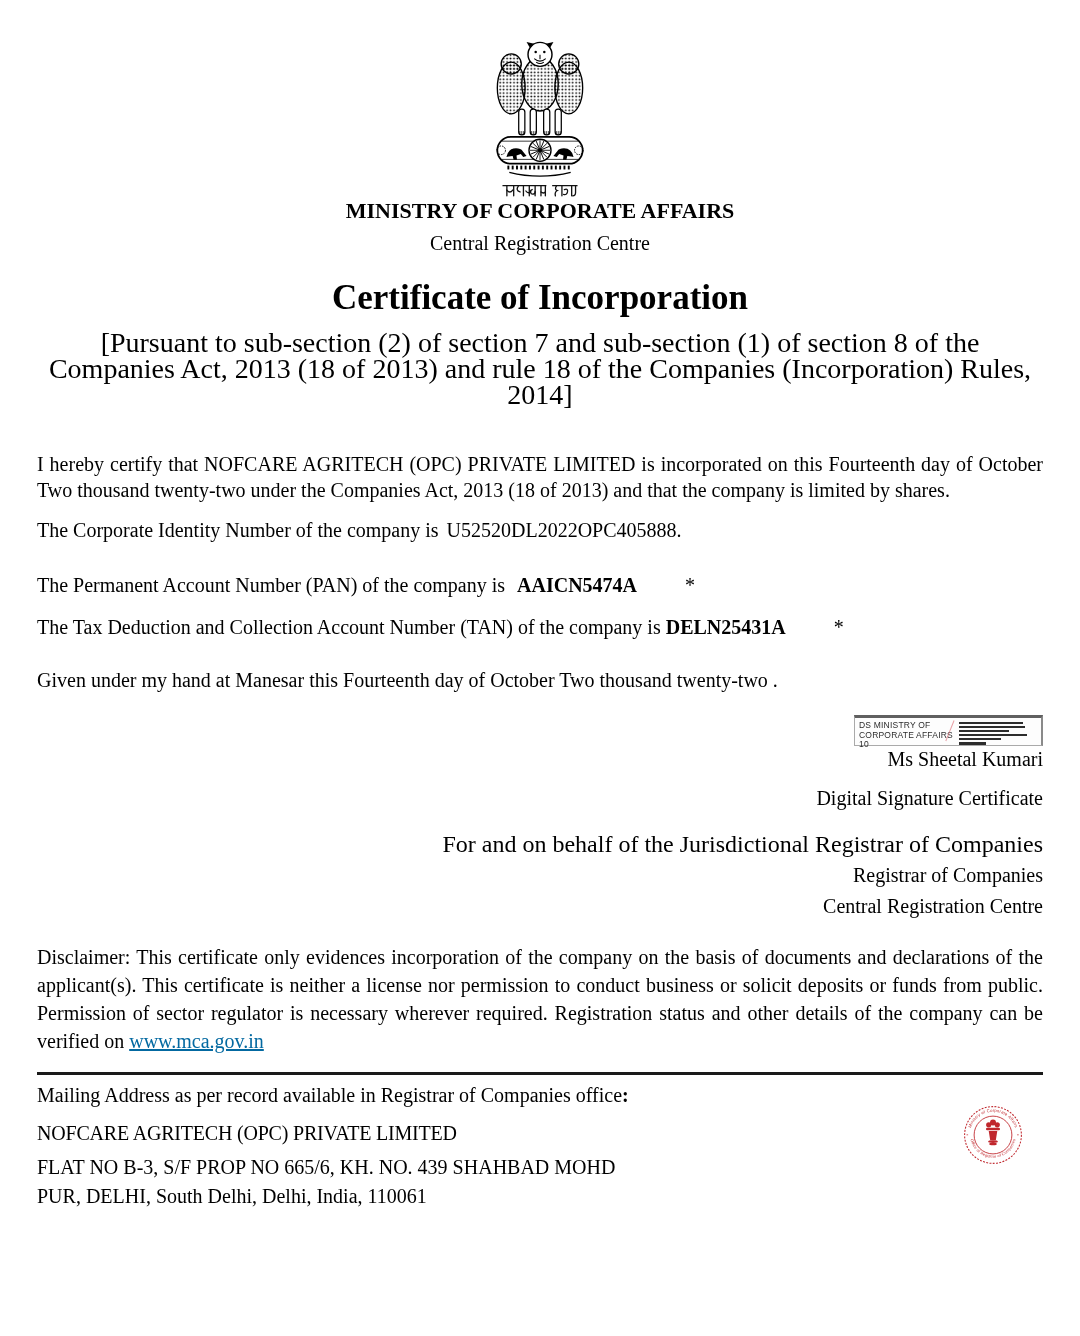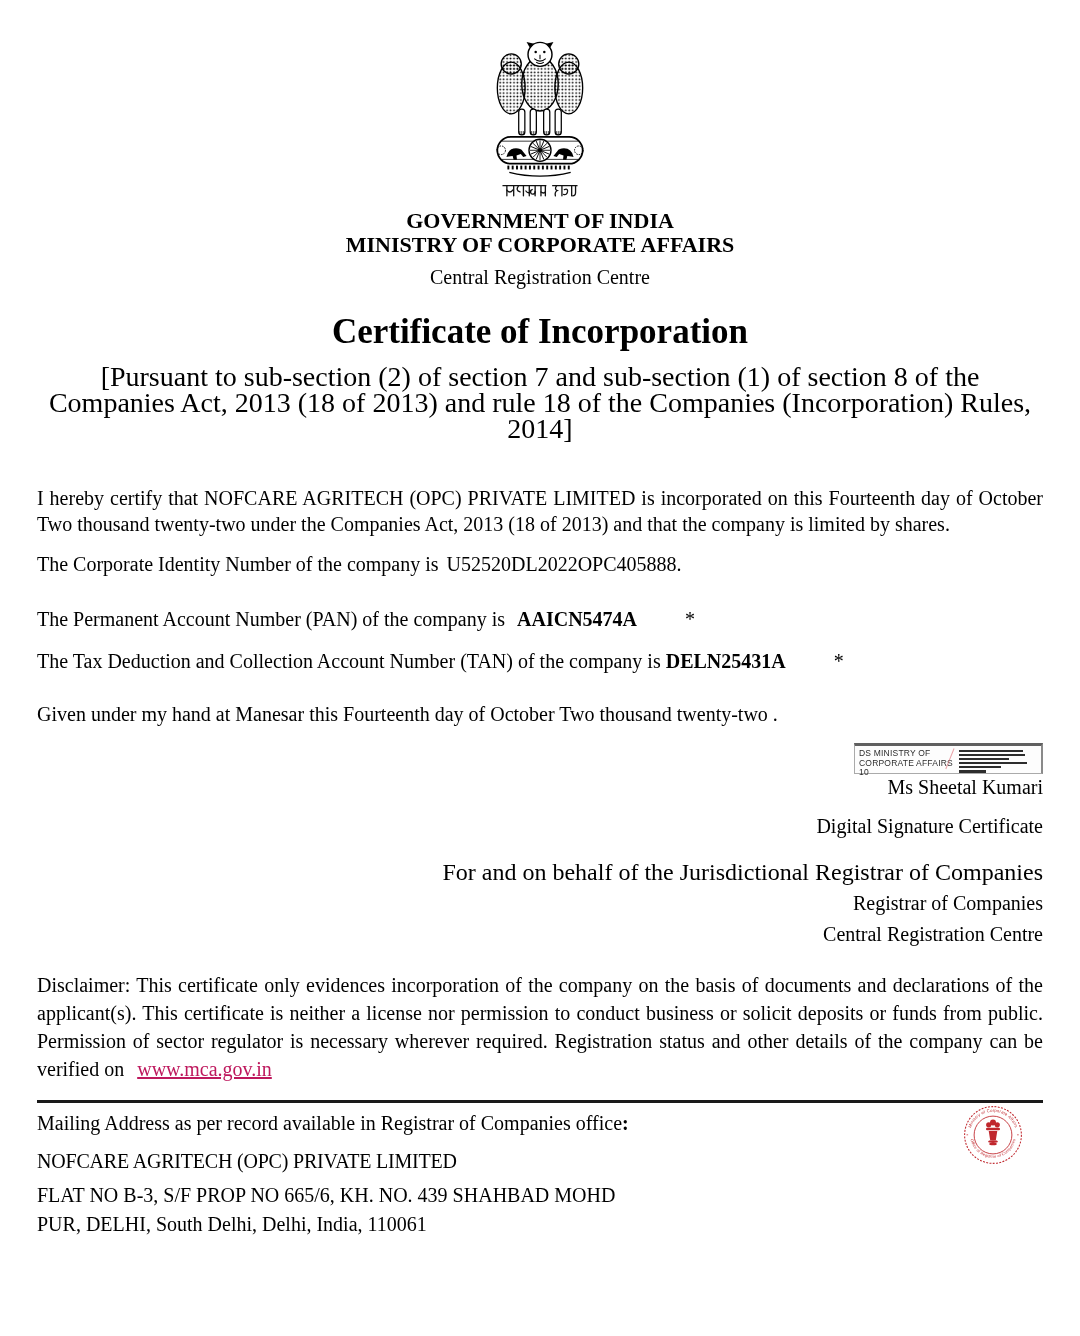--- a/index.html
+++ b/index.html
@@ -19,34 +19,34 @@
   .certify{margin-top:44px;}
   .cin{margin-top:15px;font-size:20px;line-height:25.5px;}
   .cin-val{margin-left:8px;}
   .pan{margin-top:29px;font-size:20px;line-height:25.5px;}
   .tan{margin-top:17px;font-size:20px;line-height:25.5px;}
   .given{margin-top:27px;font-size:20px;line-height:25.5px;}
   .bold{font-weight:bold;}
   .pan-val{font-weight:bold;margin-left:12px;}
   .tan-val{font-weight:bold;margin-left:5px;}
   .star{margin-left:48px;}
-  .sigbox{margin-top:16px;margin-left:auto;width:189px;height:31px;box-sizing:border-box;
+  .sigbox{margin-top:22px;margin-left:auto;width:189px;height:31px;box-sizing:border-box;
           background:#fdfdfd;border:1px solid #aaa;border-top:3px solid #606060;border-right:2px solid #8a8a8a;
           display:flex;position:relative;font-family:"Liberation Sans","DejaVu Sans",sans-serif;}
   .sigbox-label{width:100px;padding:3px 0 0 4px;font-size:8.5px;line-height:9.5px;color:#2b2b2b;letter-spacing:.2px;}
   .sigbox-fine{flex:1;padding:3.5px 4px 0 0;display:flex;flex-direction:column;gap:2px;align-items:flex-start;}
   .fine-line{height:2.2px;background:#2d2d2d;}
   .sig-squiggle{position:absolute;left:94px;top:4px;width:12px;height:22px;
                 border-left:1.5px solid rgba(221,110,120,.65);transform:rotate(22deg);}
   .dsc{margin-top:13px;font-size:20px;line-height:26px;}
   .signer{font-size:20px;line-height:26px;}
   .behalf{margin-top:18px;font-size:24px;line-height:31px;}
   .rline{font-size:20px;line-height:31px;}
   .disclaimer{margin-top:21px;font-size:20px;line-height:28px;text-align:justify;}
-  .disclaimer a{color:#be185d;text-decoration:underline;margin-left:8px;}
+  .disclaimer a{color:#0369a1;text-decoration:underline;}
   .divider{margin-top:17px;border:0;border-top:3px solid #1a1a1a;height:0;}
   .mailing-h{margin-top:7px;font-size:20px;line-height:25px;}
   .comp{margin-top:13px;font-size:20px;line-height:25px;letter-spacing:-0.2px;}
   .addr{margin-top:9px;font-size:20px;line-height:25px;}
   .addr2{margin-top:4px;}
   .footnote{margin-top:55px;font-size:20px;line-height:25px;}
   .seal{position:absolute;left:962px;top:1104px;}
 </style>
 </head>
 <body>
@@ -147,21 +147,20 @@
           <path d="M52 2.5 H77"></path>
           <path d="M56 2.5 q-2.5 4 .8 5 q-3 1.5 -2 5.5"></path>
           <path d="M61.5 2.5 V13"></path>
           <path d="M64 6.5 q4 -1.5 3.2 2.5 q-.8 3.5 -4 2.5"></path>
           <path d="M71.5 2.5 V13"></path>
           <path d="M75.5 2.5 V9.5 q0 3.5 -3 3.5"></path>
         </g>
       </svg>
     </div>
 
-    <div class="center hgov">GOVERNMENT OF INDIA</div>
     <div class="center hmin">MINISTRY OF CORPORATE AFFAIRS</div>
     <div class="center hcrc">Central Registration Centre</div>
 
     <div class="center title">Certificate of Incorporation</div>
     <div class="center subtitle">[Pursuant to sub-section (2) of section 7 and sub-section (1) of section 8 of the Companies Act, 2013 (18 of 2013) and rule 18 of the Companies (Incorporation) Rules, 2014]</div>
 
     <p class="para certify" style="margin:44px 0 0 0;">I hereby certify that NOFCARE AGRITECH (OPC) PRIVATE LIMITED is incorporated on this Fourteenth day of October Two thousand twenty-two under the Companies Act, 2013 (18 of 2013) and that the company is limited by shares.</p>
 
     <div class="cin">
       <span>The Corporate Identity Number of the company is</span><span class="cin-val">U52520DL2022OPC405888.</span>

